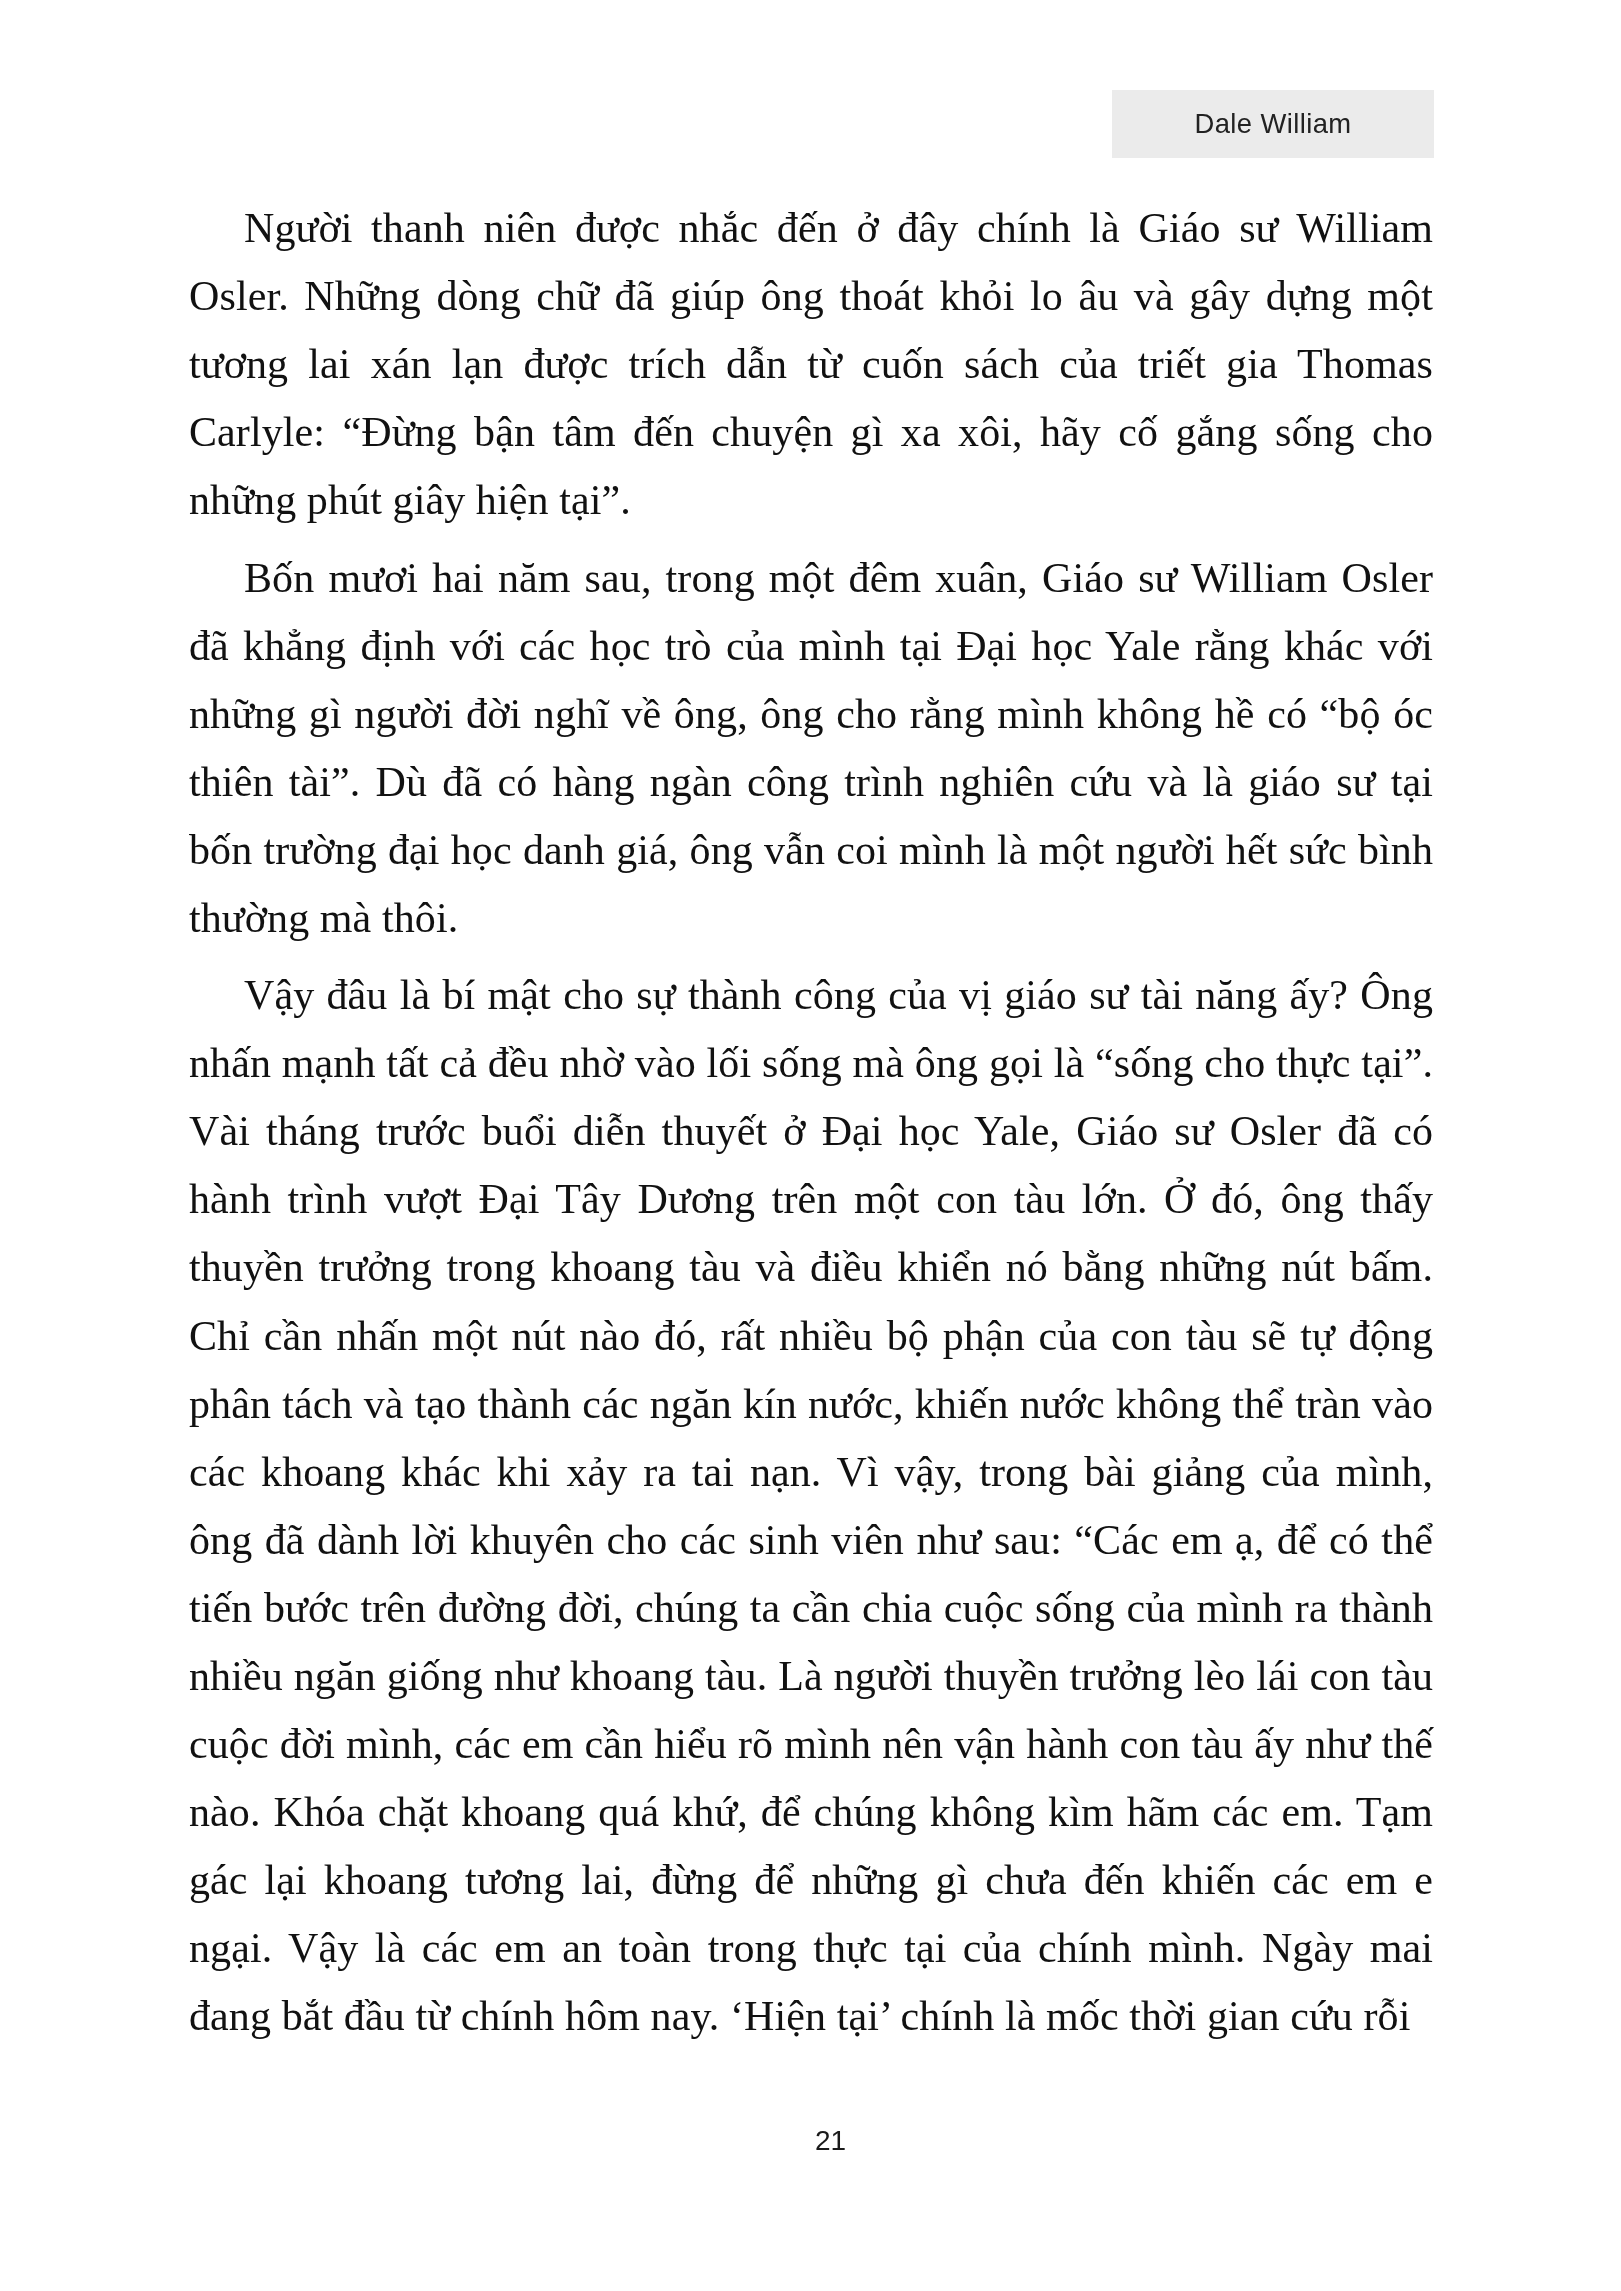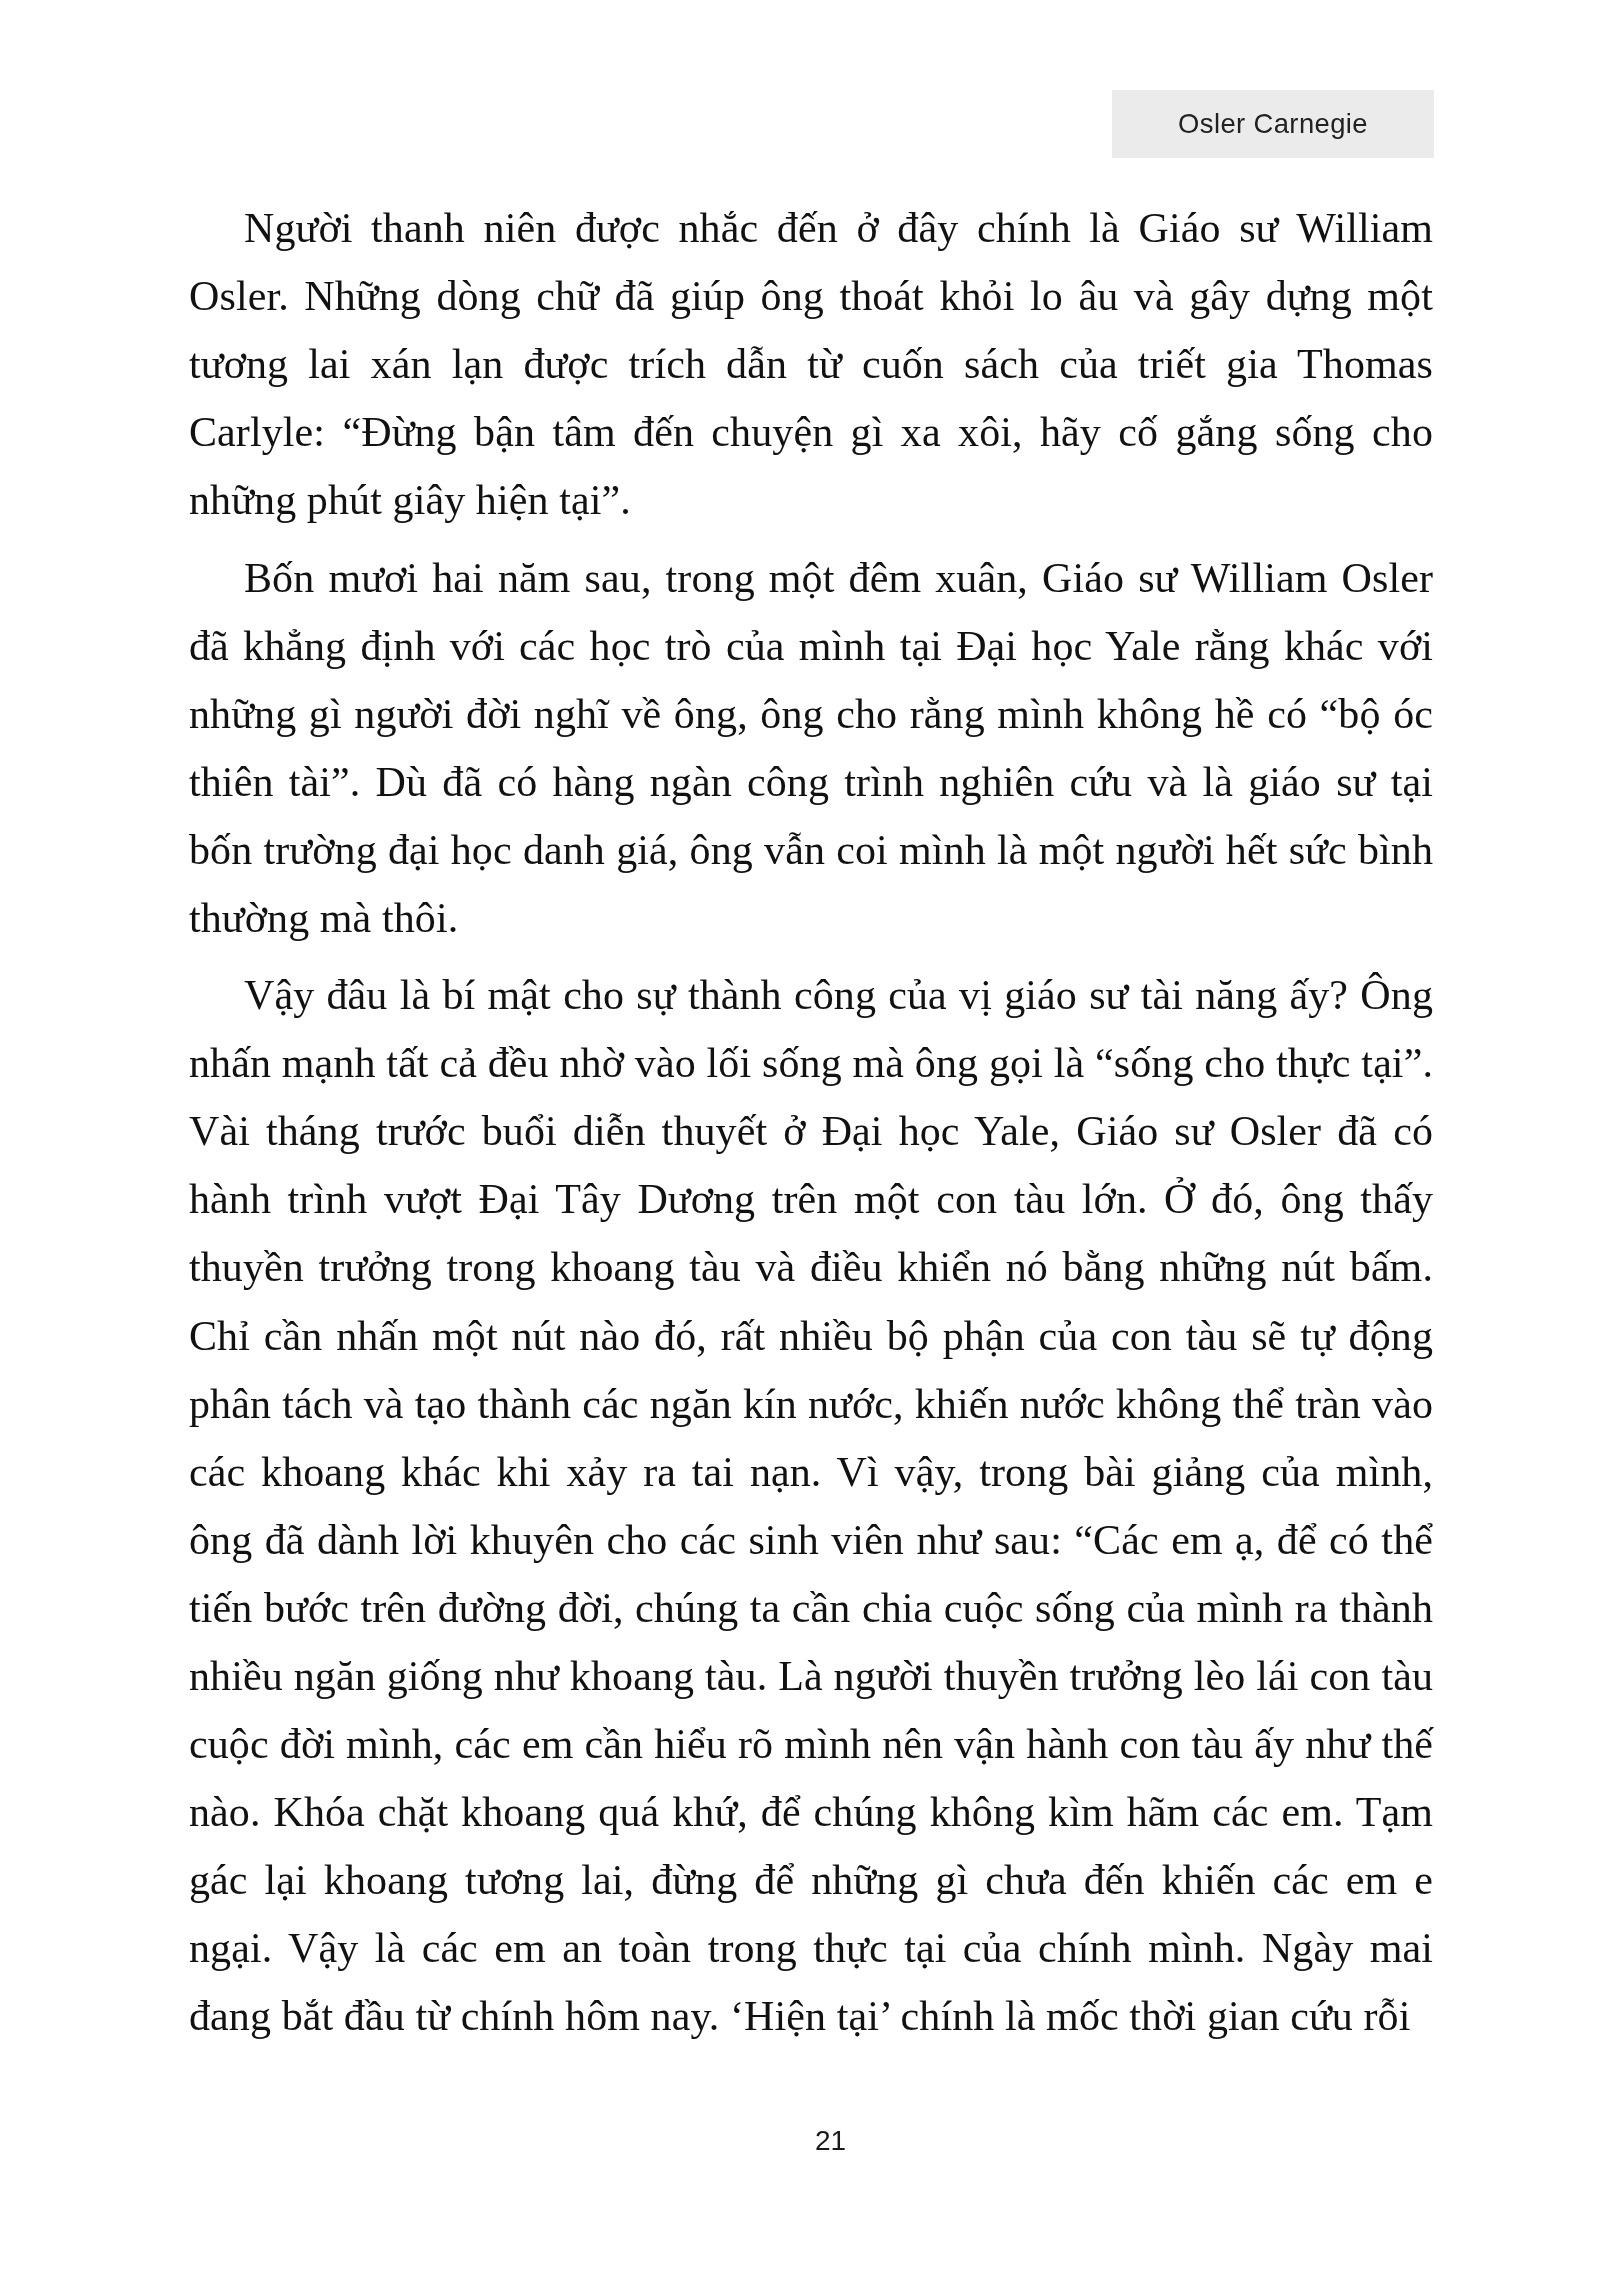--- a/index.html
+++ b/index.html
@@ -76,21 +76,21 @@
     font-size: 28px;
     color: #1a1a1a;
   }
 </style>
 </head>
 <body>
 
 <div class="page">
 
   <div class="header-band">
-    <span class="header-text">Osler Carnegie</span>
+    <span class="header-text">Dale William</span>
   </div>
 
   <div class="content">
     <p class="para">Người thanh niên được nhắc đến ở đây chính là Giáo sư William Osler. Những dòng chữ đã giúp ông thoát khỏi lo âu và gây dựng một tương lai xán lạn được trích dẫn từ cuốn sách của triết gia Thomas Carlyle: “Đừng bận tâm đến chuyện gì xa xôi, hãy cố gắng sống cho những phút giây hiện tại”.</p>
     <p class="para">Bốn mươi hai năm sau, trong một đêm xuân, Giáo sư William Osler đã khẳng định với các học trò của mình tại Đại học Yale rằng khác với những gì người đời nghĩ về ông, ông cho rằng mình không hề có “bộ óc thiên tài”. Dù đã có hàng ngàn công trình nghiên cứu và là giáo sư tại bốn trường đại học danh giá, ông vẫn coi mình là một người hết sức bình thường mà thôi.</p>
     <p class="para">Vậy đâu là bí mật cho sự thành công của vị giáo sư tài năng ấy? Ông nhấn mạnh tất cả đều nhờ vào lối sống mà ông gọi là “sống cho thực tại”. Vài tháng trước buổi diễn thuyết ở Đại học Yale, Giáo sư Osler đã có hành trình vượt Đại Tây Dương trên một con tàu lớn. Ở đó, ông thấy thuyền trưởng trong khoang tàu và điều khiển nó bằng những nút bấm. Chỉ cần nhấn một nút nào đó, rất nhiều bộ phận của con tàu sẽ tự động phân tách và tạo thành các ngăn kín nước, khiến nước không thể tràn vào các khoang khác khi xảy ra tai nạn. Vì vậy, trong bài giảng của mình, ông đã dành lời khuyên cho các sinh viên như sau: “Các em ạ, để có thể tiến bước trên đường đời, chúng ta cần chia cuộc sống của mình ra thành nhiều ngăn giống như khoang tàu. Là người thuyền trưởng lèo lái con tàu cuộc đời mình, các em cần hiểu rõ mình nên vận hành con tàu ấy như thế nào. Khóa chặt khoang quá khứ, để chúng không kìm hãm các em. Tạm gác lại khoang tương lai, đừng để những gì chưa đến khiến các em e ngại. Vậy là các em an toàn trong thực tại của chính mình. Ngày mai đang bắt đầu từ chính hôm nay. ‘Hiện tại’ chính là mốc thời gian cứu rỗi</p>
   </div>
 
   <div class="footer">
     <span class="page-number">21</span>

